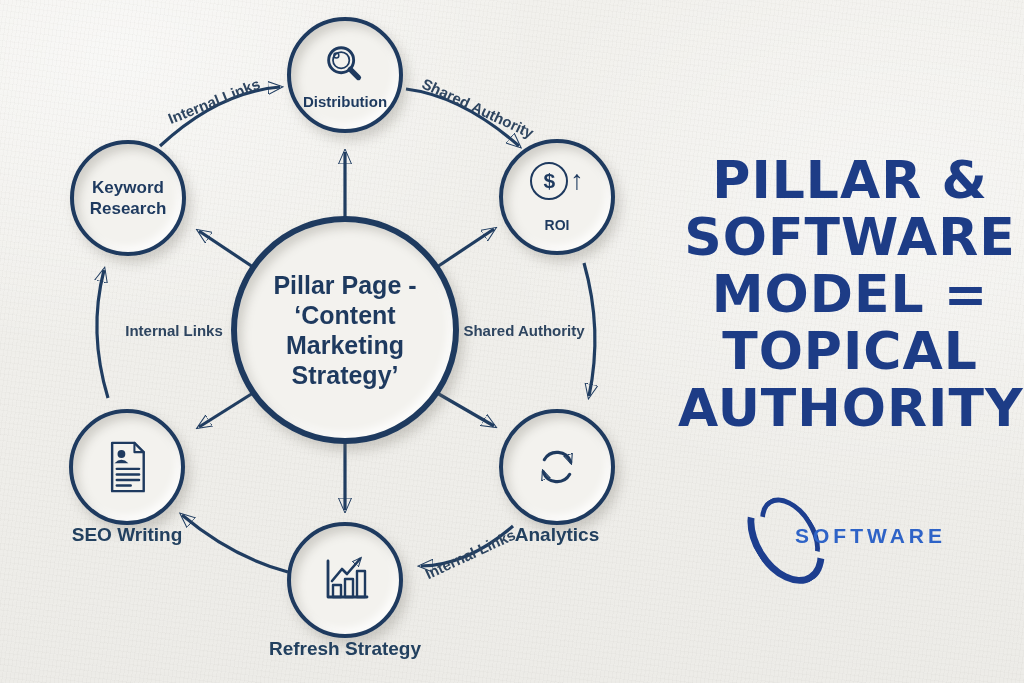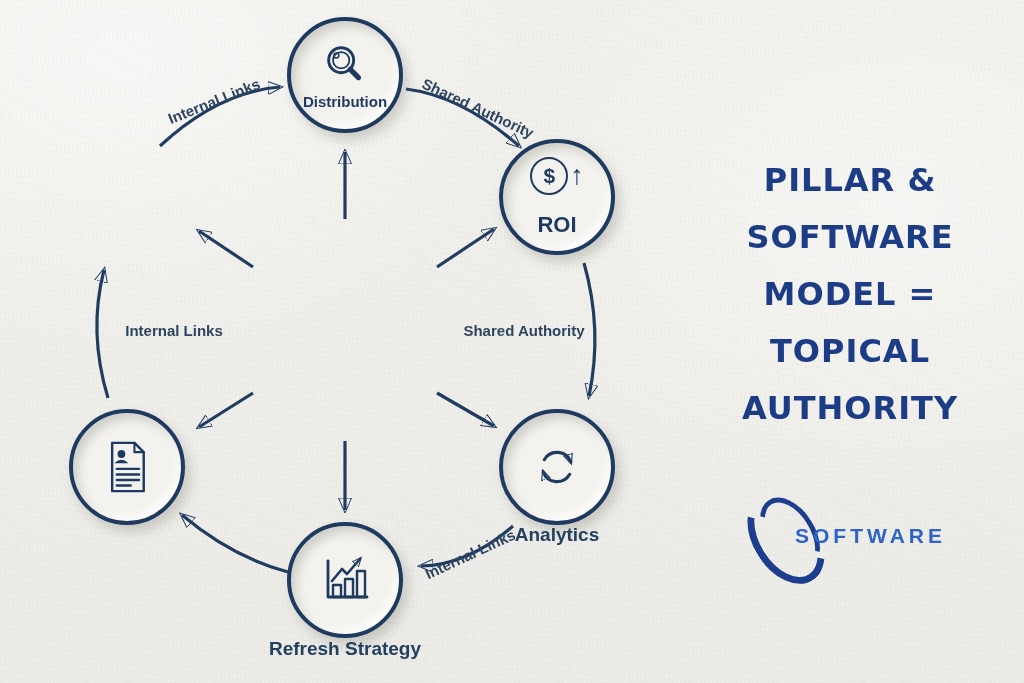--- a/index.html
+++ b/index.html
@@ -37,21 +37,21 @@
   .node-roi{left:499px; top:139px;}
   .node-seo{left:69px; top:409px;}
   .node-ana{left:499px; top:409px;}
   .node-ref{left:287px; top:522px;}
 
   .center-text{font-size:25px; font-weight:bold; line-height:30px; color:#1e3a5f;}
   .center-text span{display:block;}
   .kr-text{font-size:17px; font-weight:bold; line-height:21px;}
   .kr-text span{display:block;}
   .inside-label{font-size:15px; font-weight:bold; margin-top:2px;}
-  .roi-label{font-size:22px; font-weight:bold; margin-top:17px;}
+  .roi-label{font-size:14px; font-weight:bold; margin-top:17px;}
   .roi-row{display:flex; align-items:center; gap:2px;}
   .roi-dollar{
     width:34px; height:34px; border:2.5px solid #1e3a5f; border-radius:50%;
     display:flex; align-items:center; justify-content:center;
     font-size:21px; font-weight:bold;
   }
   .roi-up{font-size:27px; font-weight:bold; line-height:27px;}
 
   .below-label{
     position:absolute; width:220px; text-align:center;
@@ -68,21 +68,21 @@
   .el-tl{left:214px; top:101px; transform:translate(-50%,-50%) rotate(-22deg);}
   .el-tr{left:478px; top:108px; transform:translate(-50%,-50%) rotate(25deg);}
   .el-ml{left:174px; top:330px;}
   .el-mr{left:524px; top:330px;}
   .el-br{left:470px; top:554px; transform:translate(-50%,-50%) rotate(-25deg);}
 
   .title-block{
     position:absolute; left:678px; top:152px; width:344px;
     text-align:center; color:#1d3c86;
     font-family:"DejaVu Sans", sans-serif;
-    font-weight:bold; font-size:32px; line-height:57px; letter-spacing:1px;
+    font-weight:bold; font-size:52px; line-height:57px; letter-spacing:1px;
   }
   .title-block span{display:block;}
 
   .logo{position:absolute; left:735px; top:480px; width:270px; height:110px;}
   .swoosh1{
     position:absolute; left:18px; top:8px; width:52px; height:86px;
     border:7px solid #1d3e8f; border-radius:50%;
     border-top-color:transparent; border-right-color:transparent;
     transform:rotate(-32deg);
   }
@@ -125,33 +125,47 @@
     <line x1="437" y1="393" x2="494" y2="426" stroke-width="3.2" marker-end="url(#ah)"></line>
 
     <path d="M 160,146 Q 218,92 280,87" stroke-width="3.2" marker-end="url(#ah)"></path>
     <path d="M 406,89 Q 462,96 519,146" stroke-width="3.2" marker-end="url(#ah)"></path>
     <path d="M 584,263 Q 603,330 589,396" stroke-width="3.2" marker-end="url(#ah)"></path>
     <path d="M 513,526 Q 468,565 421,566" stroke-width="3.2" marker-end="url(#ah)"></path>
     <path d="M 288,572 Q 232,557 182,515" stroke-width="3.2" marker-end="url(#ah)"></path>
     <path d="M 108,398 Q 88,332 104,270" stroke-width="3.2" marker-end="url(#ah)"></path>
   </svg>
 
+  <div class="node node-center">
+    <div class="center-text">
+      <span>Pillar Page -</span>
+      <span>‘Content</span>
+      <span>Marketing</span>
+      <span>Strategy’</span>
+    </div>
+  </div>
 
   <div class="node node-sat node-dist">
     <span class="icon">
       <svg width="50" height="50" viewBox="0 0 52 52">
         <circle class="ico-stroke" cx="22" cy="20" r="13" stroke-width="3"></circle>
         <circle class="ico-stroke" cx="22" cy="20" r="8.5" stroke-width="1.8"></circle>
         <circle class="ico-stroke" cx="17" cy="15" r="2.6" stroke-width="1.5"></circle>
         <path class="ico-stroke" d="M31.5,29.5 L40,38" stroke-width="5.5"></path>
       </svg>
     </span>
     <div class="inside-label">Distribution</div>
   </div>
 
+  <div class="node node-sat node-kr">
+    <div class="kr-text">
+      <span>Keyword</span>
+      <span>Research</span>
+    </div>
+  </div>
 
   <div class="node node-sat node-roi">
     <div class="roi-row">
       <span class="roi-dollar">
           <span>$</span>
         </span>
       <span class="roi-up"><span>↑</span></span>
     </div>
     <div class="roi-label">ROI</div>
   </div>
@@ -185,20 +199,21 @@
       <svg width="56" height="56" viewBox="0 0 56 56">
         <path class="ico-stroke" d="M11,9 V45 H50" stroke-width="2.8"></path>
         <rect class="ico-stroke" x="16" y="33" width="8" height="12" stroke-width="2.4"></rect>
         <rect class="ico-stroke" x="28" y="27" width="8" height="18" stroke-width="2.4"></rect>
         <rect class="ico-stroke" x="40" y="19" width="8" height="26" stroke-width="2.4"></rect>
         <path class="ico-stroke" d="M15,29 L25,17 L30,22 L43,7" stroke-width="2.6" marker-end="url(#ah2)"></path>
       </svg>
     </span>
   </div>
 
+  <div class="below-label lbl-seo">SEO Writing</div>
   <div class="below-label lbl-ana">Analytics</div>
   <div class="below-label lbl-ref">Refresh Strategy</div>
 
   <div class="edge-label el-tl">Internal Links</div>
   <div class="edge-label el-tr">Shared Authority</div>
   <div class="edge-label el-ml">Internal Links</div>
   <div class="edge-label el-mr">Shared Authority</div>
   <div class="edge-label el-br">Internal Links</div>
 
   <div class="title-block">

